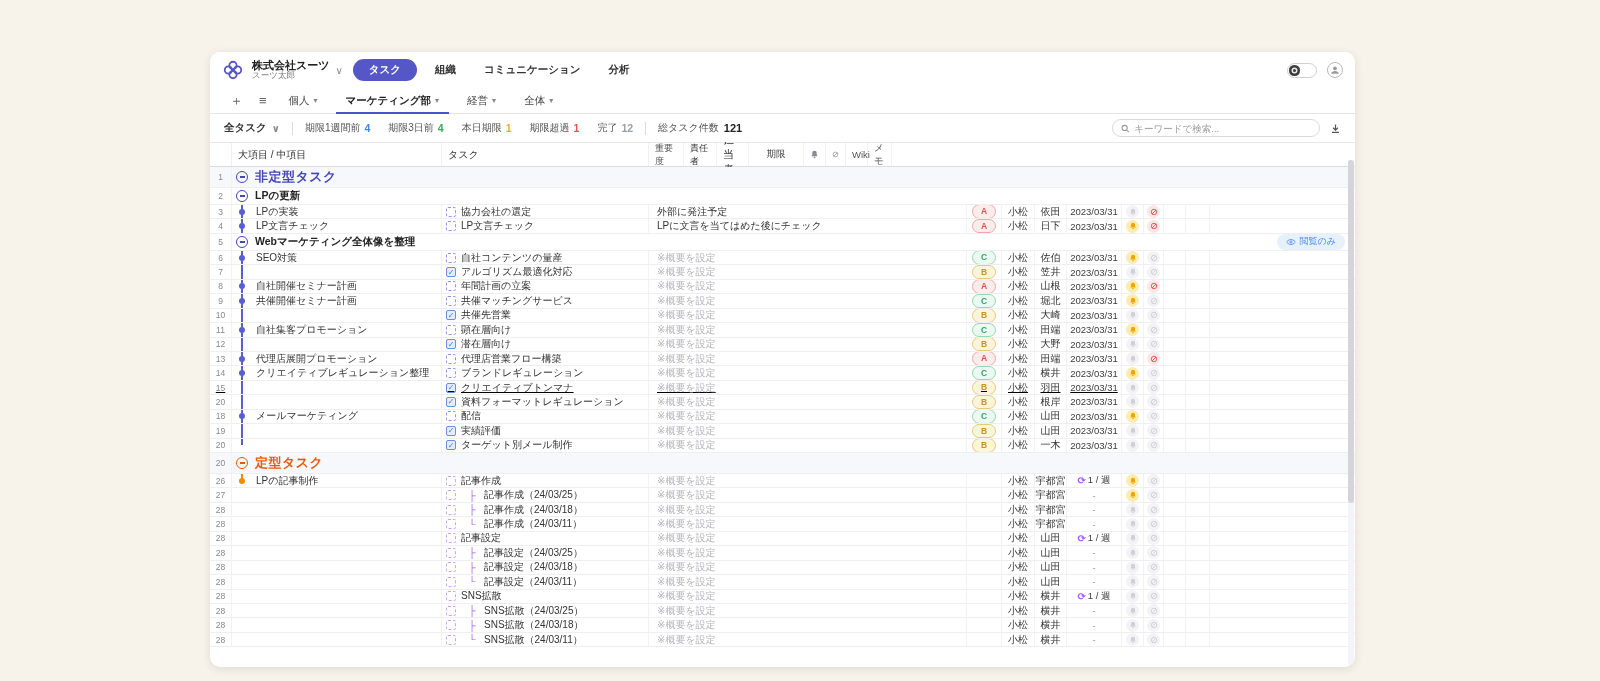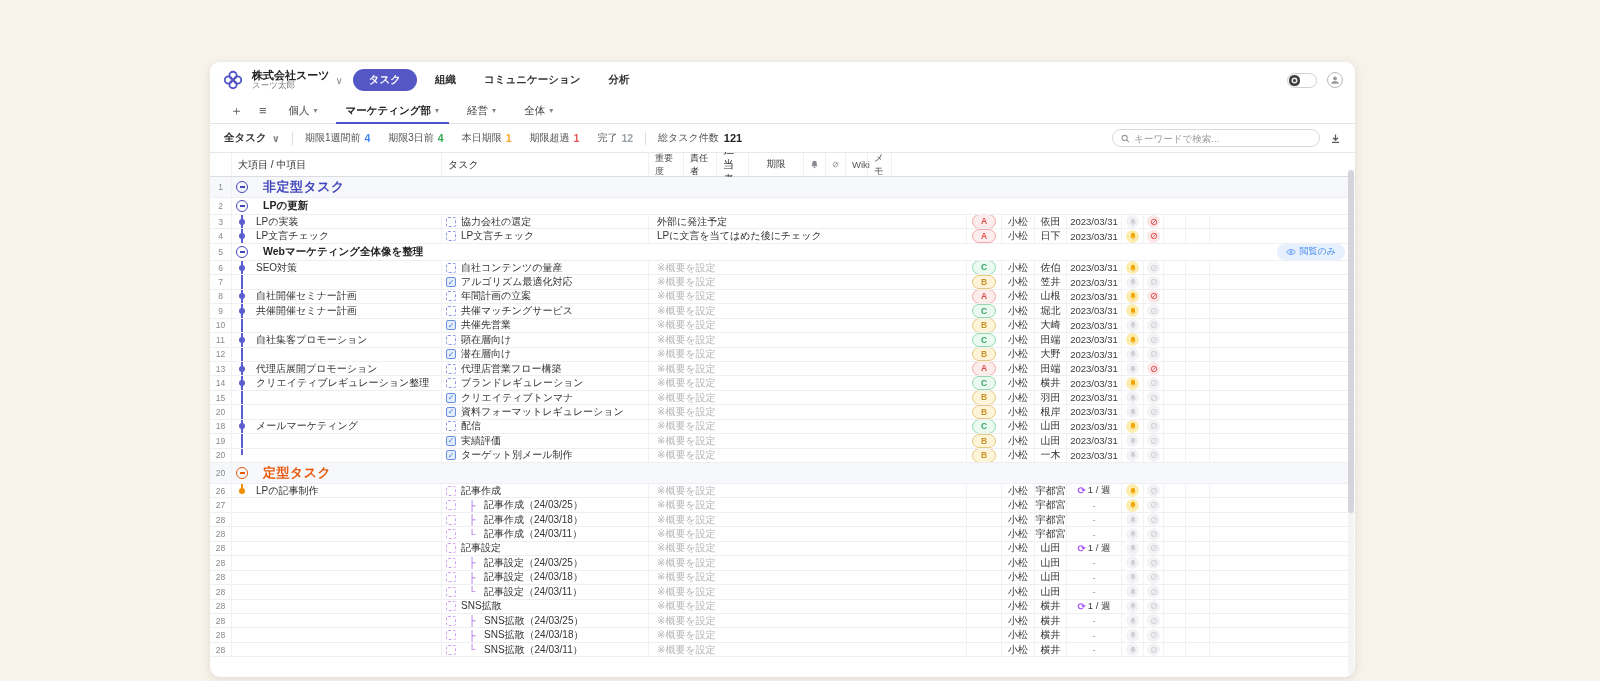--- a/index.html
+++ b/index.html
@@ -1,19 +1,19 @@
 <!DOCTYPE html>
 <html><head>
 <meta charset="utf-8">
 <style>
   * { margin:0; padding:0; box-sizing:border-box; }
   html,body { width:1600px; height:681px; }
   body { font-family:"Liberation Sans","DejaVu Sans",sans-serif; background:#f8f3ea; overflow:hidden; }
   .page { position:relative; width:1600px; height:681px; }
-  .window { position:absolute; left:210px; top:62px; width:1145px; height:615px;
+  .window { position:absolute; left:210px; top:52px; width:1145px; height:615px;
             background:#fff; border-radius:10px; box-shadow:0 2px 10px rgba(0,0,0,.10);
             display:flex; flex-direction:column; overflow:hidden; }
 
   
   .topbar { height:36px; display:flex; align-items:center; padding:0 12px; background:#fff; flex:0 0 auto; }
   .logo { width:22px; height:22px; margin-right:8px; flex:0 0 auto; }
   .company { line-height:1.05; margin-right:4px; }
   .company .name { font-size:11px; font-weight:700; color:#222; }
   .company .user { font-size:8.5px; color:#777; }
   .chev { font-size:10px; color:#888; margin:0 10px 0 2px; }
@@ -71,21 +71,21 @@
   .c-bell,.c-clip { width:22px; flex:0 0 auto; justify-content:center; }
   .c-clip { width:20px; }
   .c-wiki { width:22px; flex:0 0 auto; }
   .c-memo { width:24px; flex:0 0 auto; }
   .c-rest { flex:1; border-right:none !important; justify-content:flex-end; padding-right:8px; }
 
   .row.section { background:#f7f8fb; }
   .row.section .sec-title { font-size:13px; font-weight:700; letter-spacing:.5px; }
   .row.section>div, .row.group>div { border-right:none; }
   .row.section .c-num, .row.group .c-num { border-right:1px solid #f2f2f4; }
-  .sec-flex { display:flex; align-items:center; gap:15px; padding-left:4px; flex:1; }
+  .sec-flex { display:flex; align-items:center; gap:7px; padding-left:4px; flex:1; }
   .row.group .grp-title { font-size:10.5px; font-weight:700; color:#222; }
 
   .minus-ic { width:12px; height:12px; border-radius:50%; border:1.3px solid; display:inline-flex;
               align-items:center; justify-content:center; flex:0 0 auto; }
   .minus-ic::after { content:""; width:5px; height:1.4px; background:currentColor; }
   .indigo { color:#4347bc; }
   .orange { color:#e8590c; }
 
   .vline { position:absolute; left:9px; top:0; bottom:0; width:1.6px; background:#5a5fd0; }
   .vline.orange-l { background:#f08c00; }
@@ -711,21 +711,21 @@
                 <svg width="8" height="8" viewBox="0 0 16 16" fill="none" stroke="#cfcfd6" stroke-width="1.8">
                   <circle cx="8" cy="8" r="5.5"></circle>
                   <line x1="4" y1="12" x2="12" y2="4"></line>
                 </svg>
               </span>
             </div>
             <div class="c-wiki"></div>
             <div class="c-memo"></div>
             <div class="c-rest"></div>
           </div>
-          <div class="row task" style="height: 14.45px;">
+          <div class="row task" style="height: 14.45px; text-decoration: underline;">
             <div class="c-num">15</div>
             <div class="c-mid">
               <span class="vline"></span>
             </div>
             <div class="c-task">
               <span class="cb checked">✓</span>
               <span>クリエイティブトンマナ</span>
             </div>
             <div class="c-sum muted">※概要を設定</div>
             <div class="c-pr">

